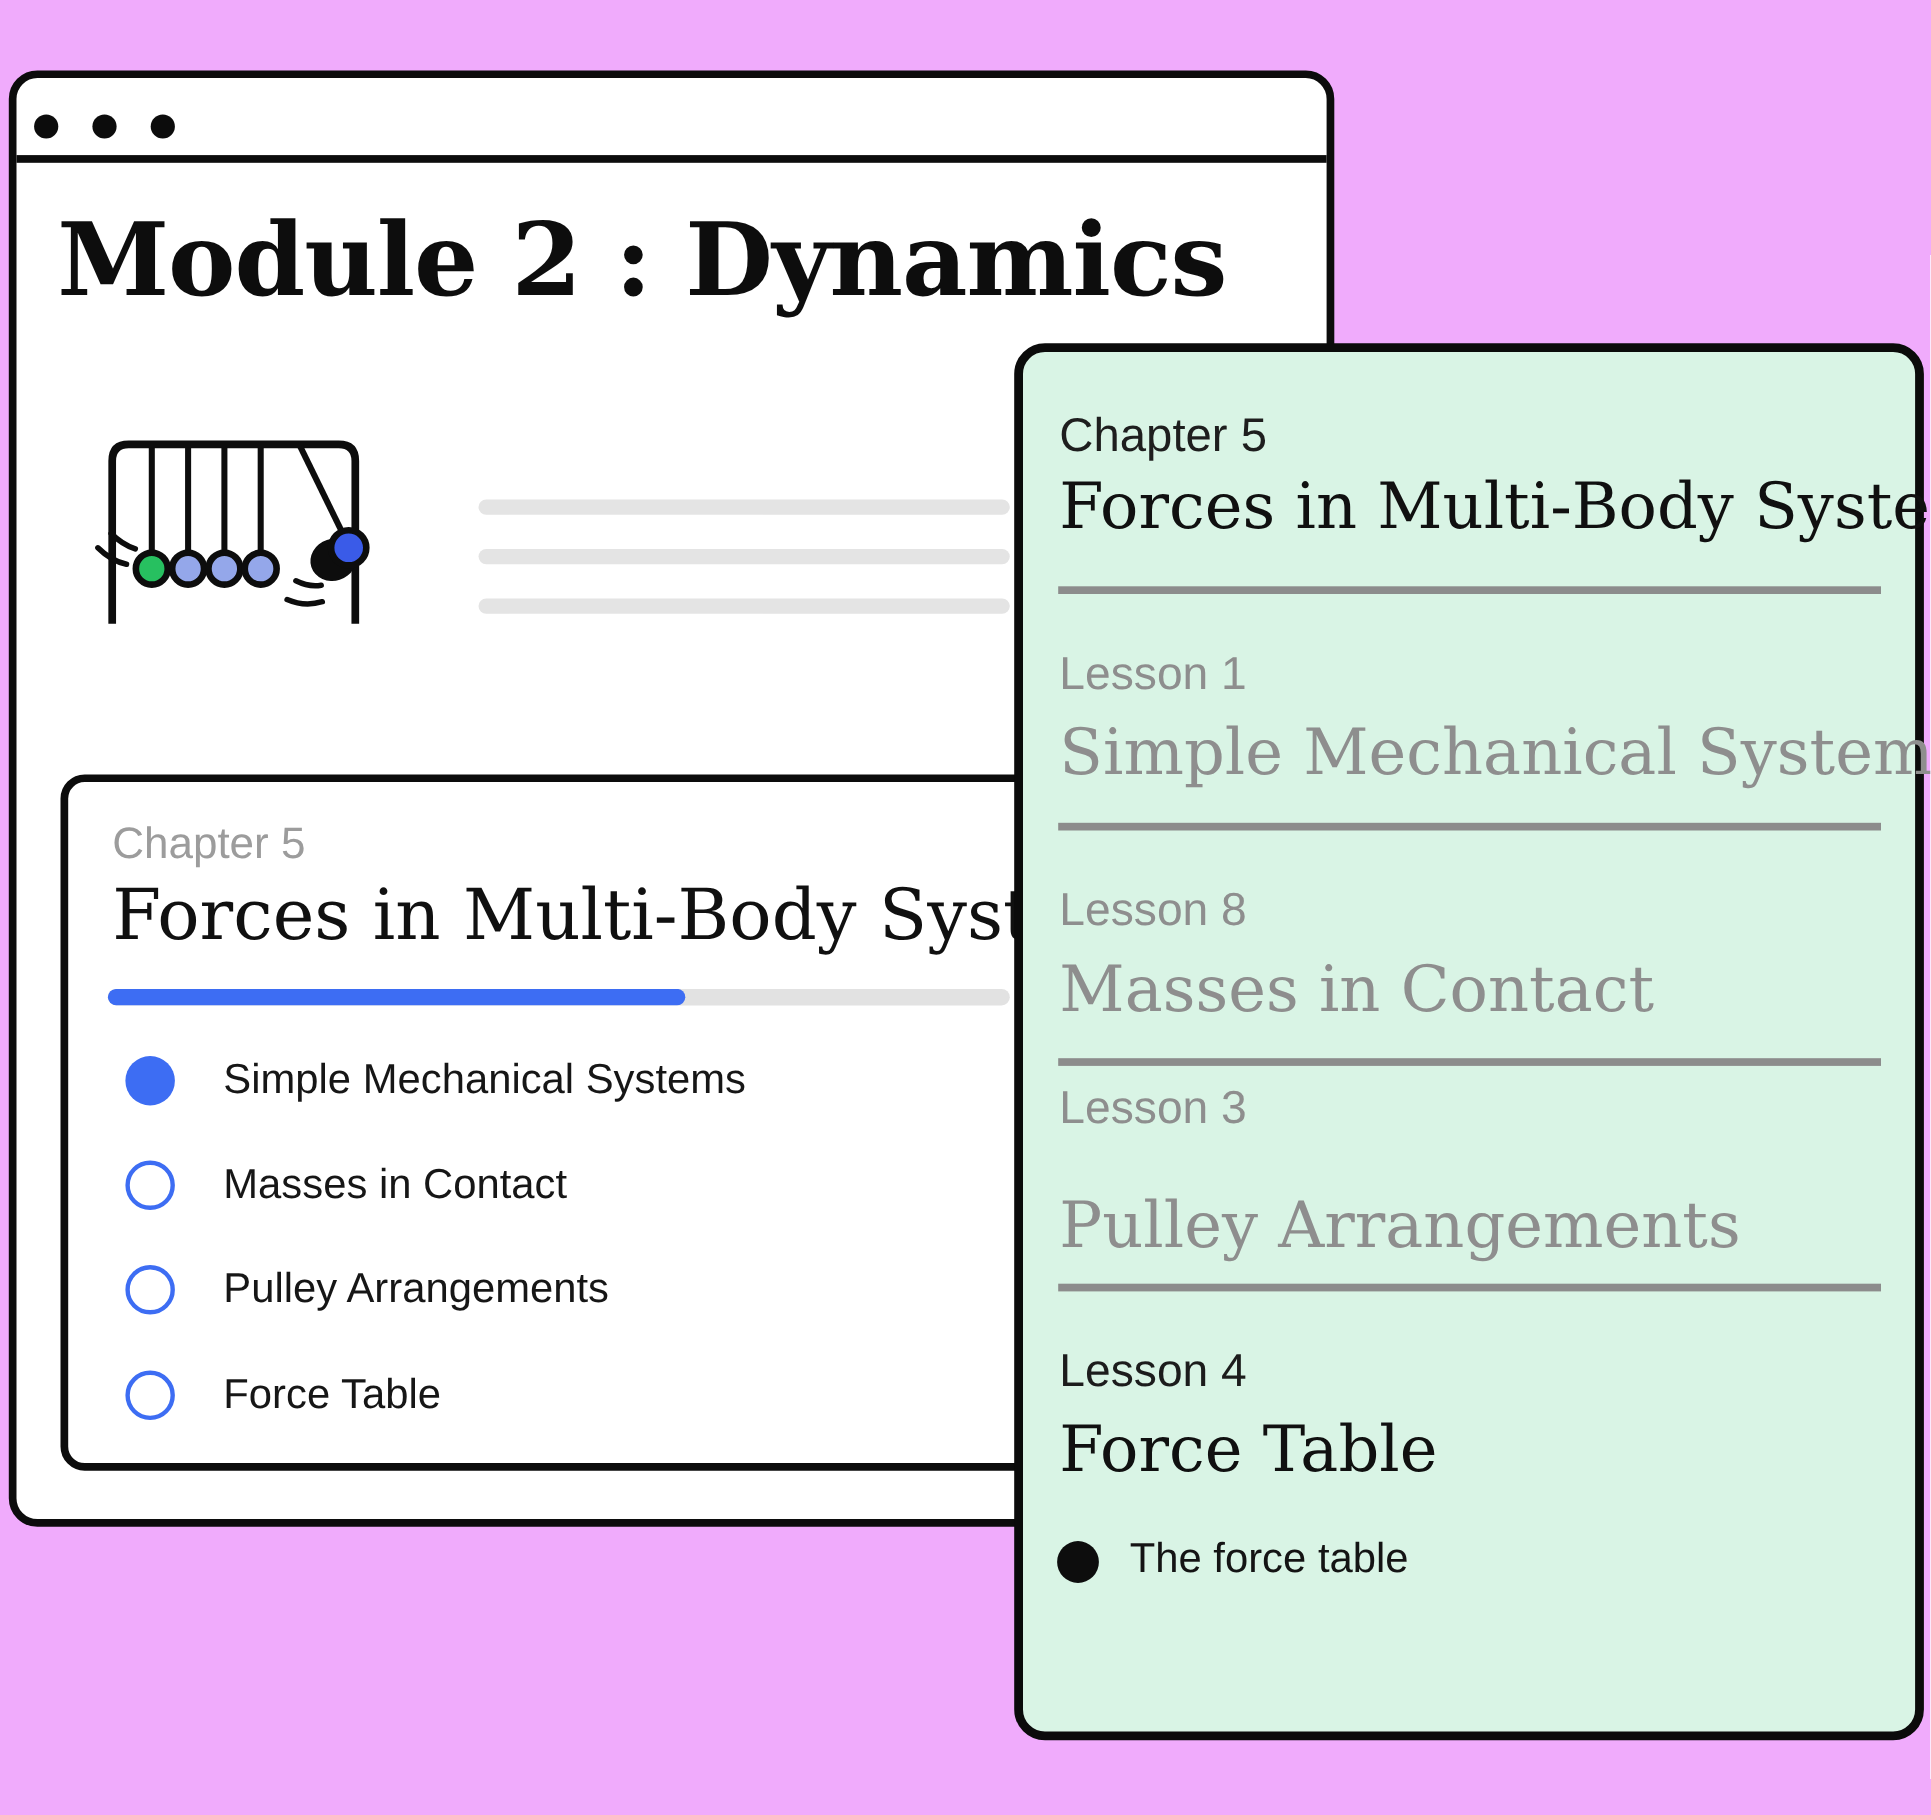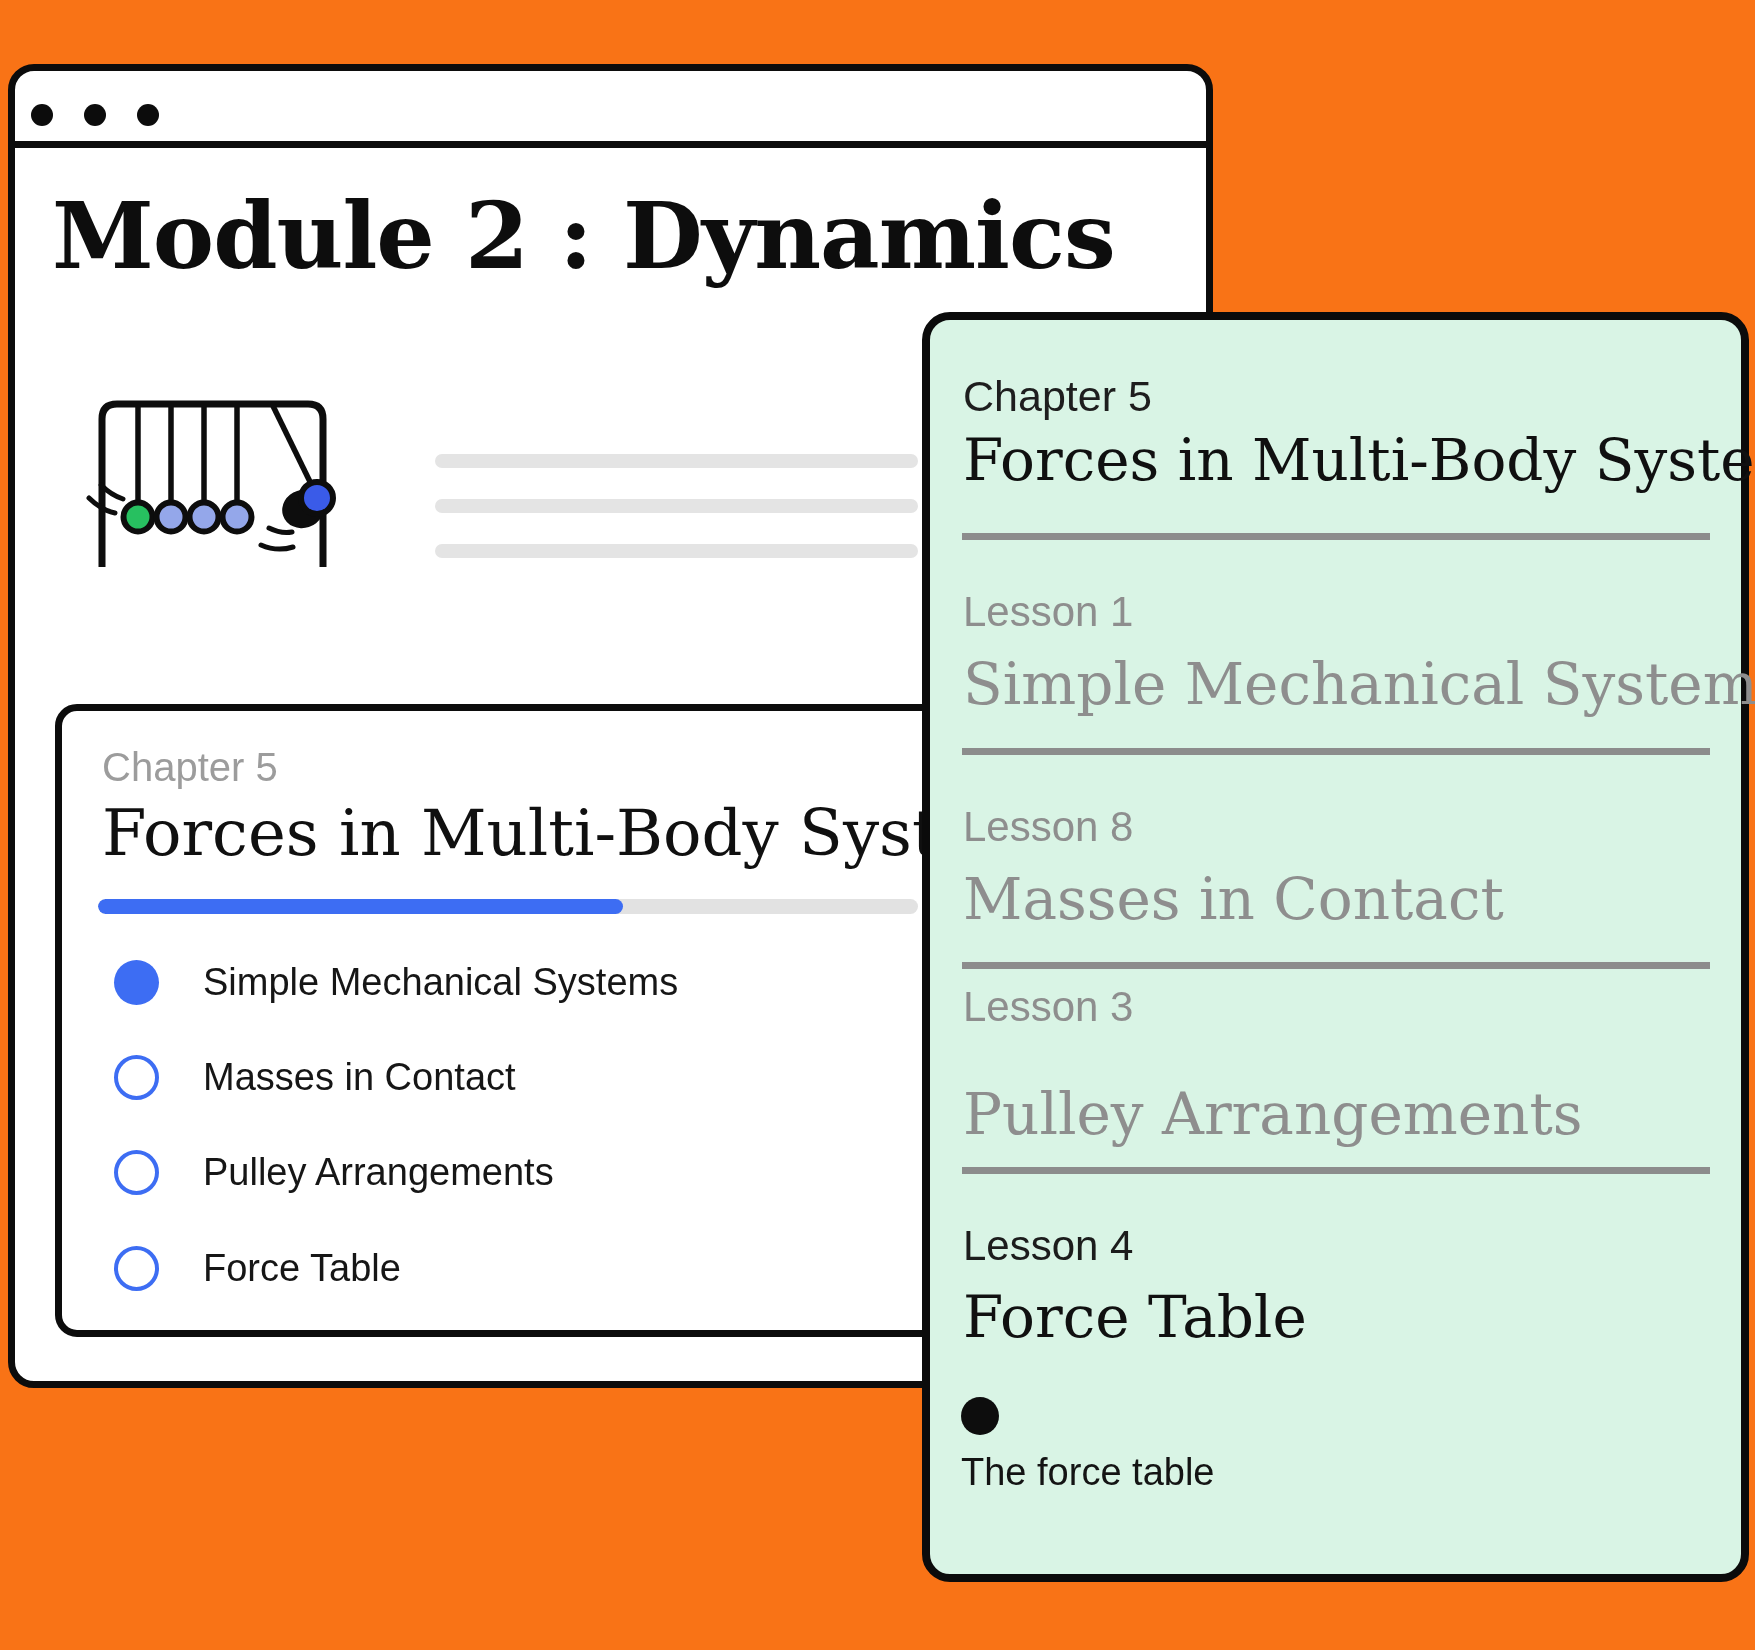--- a/index.html
+++ b/index.html
@@ -1,17 +1,17 @@
 <!DOCTYPE html>
 <html><head>
 <meta charset="utf-8">
 <style>
   * { margin:0; padding:0; box-sizing:border-box; }
   html,body { width:1755px; height:1650px; background:#ffffff; font-family:"Liberation Sans","DejaVu Sans",sans-serif; }
-  #canvas { position:relative; width:1755px; height:1650px; overflow:hidden; background:#f97316; }
+  #canvas { position:relative; width:1755px; height:1650px; overflow:hidden; background:#f0abfc; }
 
   
   .window { position:absolute; left:8px; top:64px; width:1205px; height:1324px;
             background:#fff; border:7px solid #0c0c0c; border-radius:26px; z-index:1; }
   .titlebar { position:absolute; left:0; right:0; top:0; height:77px; border-bottom:7px solid #0c0c0c; }
   .dot { position:absolute; top:33px; width:22px; height:22px; border-radius:50%; background:#0c0c0c; }
   .dot.d1{ left:16px; } .dot.d2{ left:69px; } .dot.d3{ left:122px; }
 
   .module-title { position:absolute; left:37px; top:117px; font-family:"DejaVu Serif","Liberation Serif",serif;
                   font-size:92px; line-height:1.05; color:#0d0d0d; white-space:nowrap; letter-spacing:-1px; }
@@ -48,21 +48,21 @@
   .rule.ru1{ top:213px; } .rule.ru2{ top:428px; } .rule.ru3{ top:642px; } .rule.ru4{ top:847px; }
 
   .sec-label { position:absolute; left:33px; font-size:42px; color:#8e8e8e; white-space:nowrap; }
   .sec-title { position:absolute; left:33px; font-family:"DejaVu Serif","Liberation Serif",serif;
                font-size:58px; color:#8e8e8e; white-space:nowrap; cursor:pointer; }
   .sec-label.s1{ top:268px; } .sec-title.t1{ top:330px; }
   .sec-label.s2{ top:483px; } .sec-title.t2{ top:545px; }
   .sec-label.s3{ top:663px; } .sec-title.t3{ top:760px; }
   .sec-label.s4{ top:902px; color:#1c1c1c; } .sec-title.t4{ top:963px; color:#101010; }
 
-  .topic-row { position:absolute; left:31px; display:flex; align-items:flex-start; gap:16px; height:42px; cursor:pointer;flex-direction:column; }
+  .topic-row { position:absolute; left:31px; display:flex; align-items:flex-end; gap:28px; height:42px; cursor:pointer; }
   .topic-row.tr1{ top:1077px; } .topic-row.tr2{ top:1159px; }
   .t-radio { width:38px; height:38px; border-radius:50%; flex:0 0 auto; }
   .t-radio.filled-black { background:#0d0d0d; }
   .t-radio.open-black { background:transparent; border:6px solid #0d0d0d; }
   .topic-row .lbl { font-size:38px; color:#141414; white-space:nowrap; }
 </style>
 </head>
 <body>
 
 <div id="canvas">

